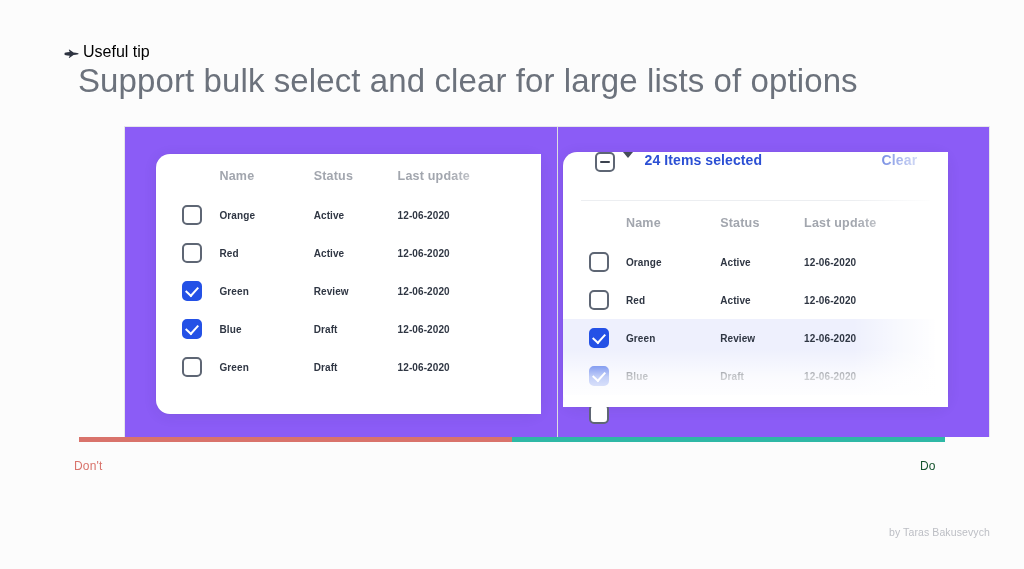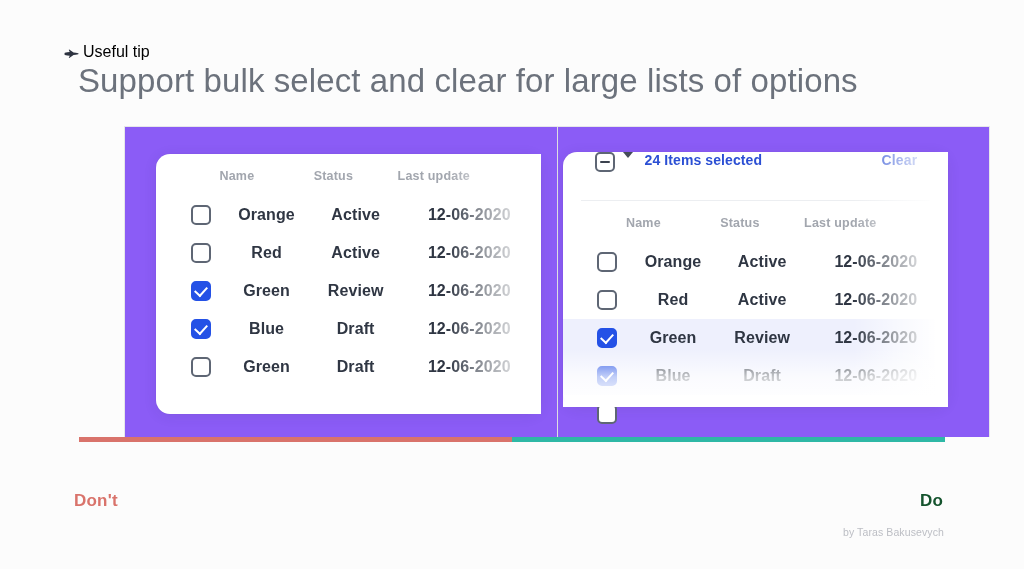--- a/index.html
+++ b/index.html
@@ -79,31 +79,30 @@
   .bar {
     width: 50%;
     height: 100%;
   }
   .bar-dont { background: #d9736b; }
   .bar-do   { background: #2eb8a6; }
 
   .verdict {
     position: absolute;
     top: 459px;
-    font-size: 17px;
-    font-weight: bold;
+    font-size: 12px;
+    font-weight: normal;
     letter-spacing: 0.2px;
-    margin-top: 32px;
   }
   .verdict-dont { left: 74px; color: #d9736b; }
   .verdict-do   { left: 920px; color: #14532d; }
 
   .credit {
     position: absolute;
-    left: 843px;
+    left: 889px;
     top: 526px;
     font-size: 10.5px;
     color: #bcbec4;
     letter-spacing: 0.1px;
   }
 
   
   .card {
     position: absolute;
     background: #ffffff;
@@ -152,24 +151,24 @@
   }
   .opt-table th {
     font-size: 12.5px;
     font-weight: bold;
     color: #a2a6ae;
     text-align: left;
     padding: 0;
     letter-spacing: 0.2px;
   }
   .opt-table td {
-    font-size: 16px;
+    font-size: 10px;
     font-weight: bold;
     color: #2f3643;
-    text-align: center;
+    text-align: left;
     padding: 0;
     letter-spacing: 0.1px;
   }
   .col-check { width: 62px; }
   .col-name  { width: 92px; }
   .col-status{ width: 82px; }
   .col-date  { width: 140px; }
 
   .opt-table tr.head-row { height: 40px; }
   .opt-table tbody tr { height: 38px; }

